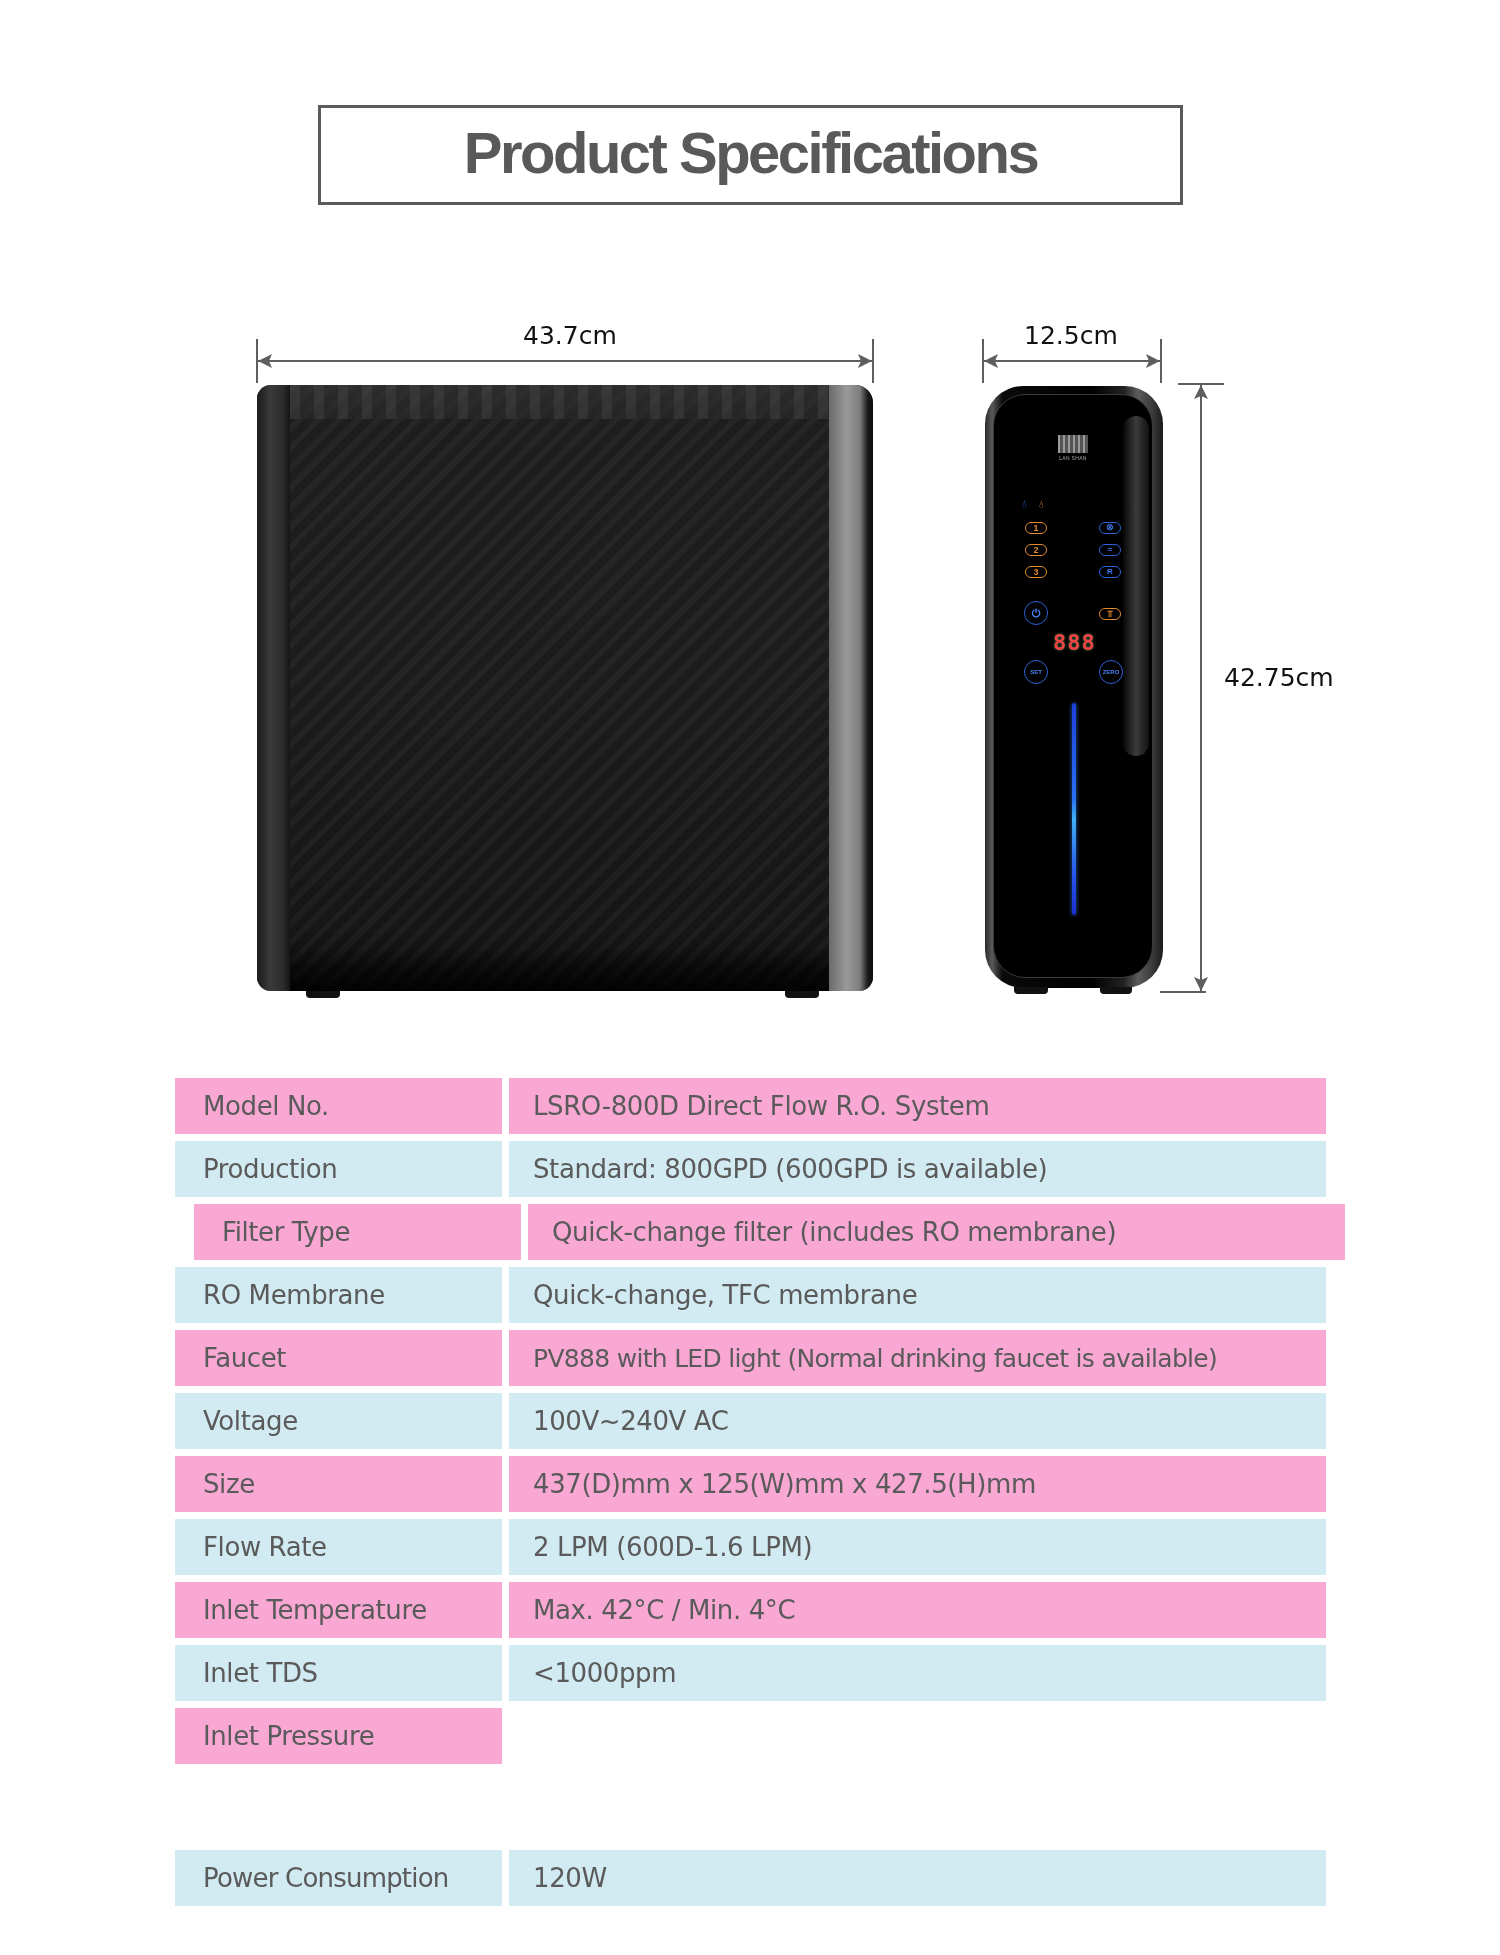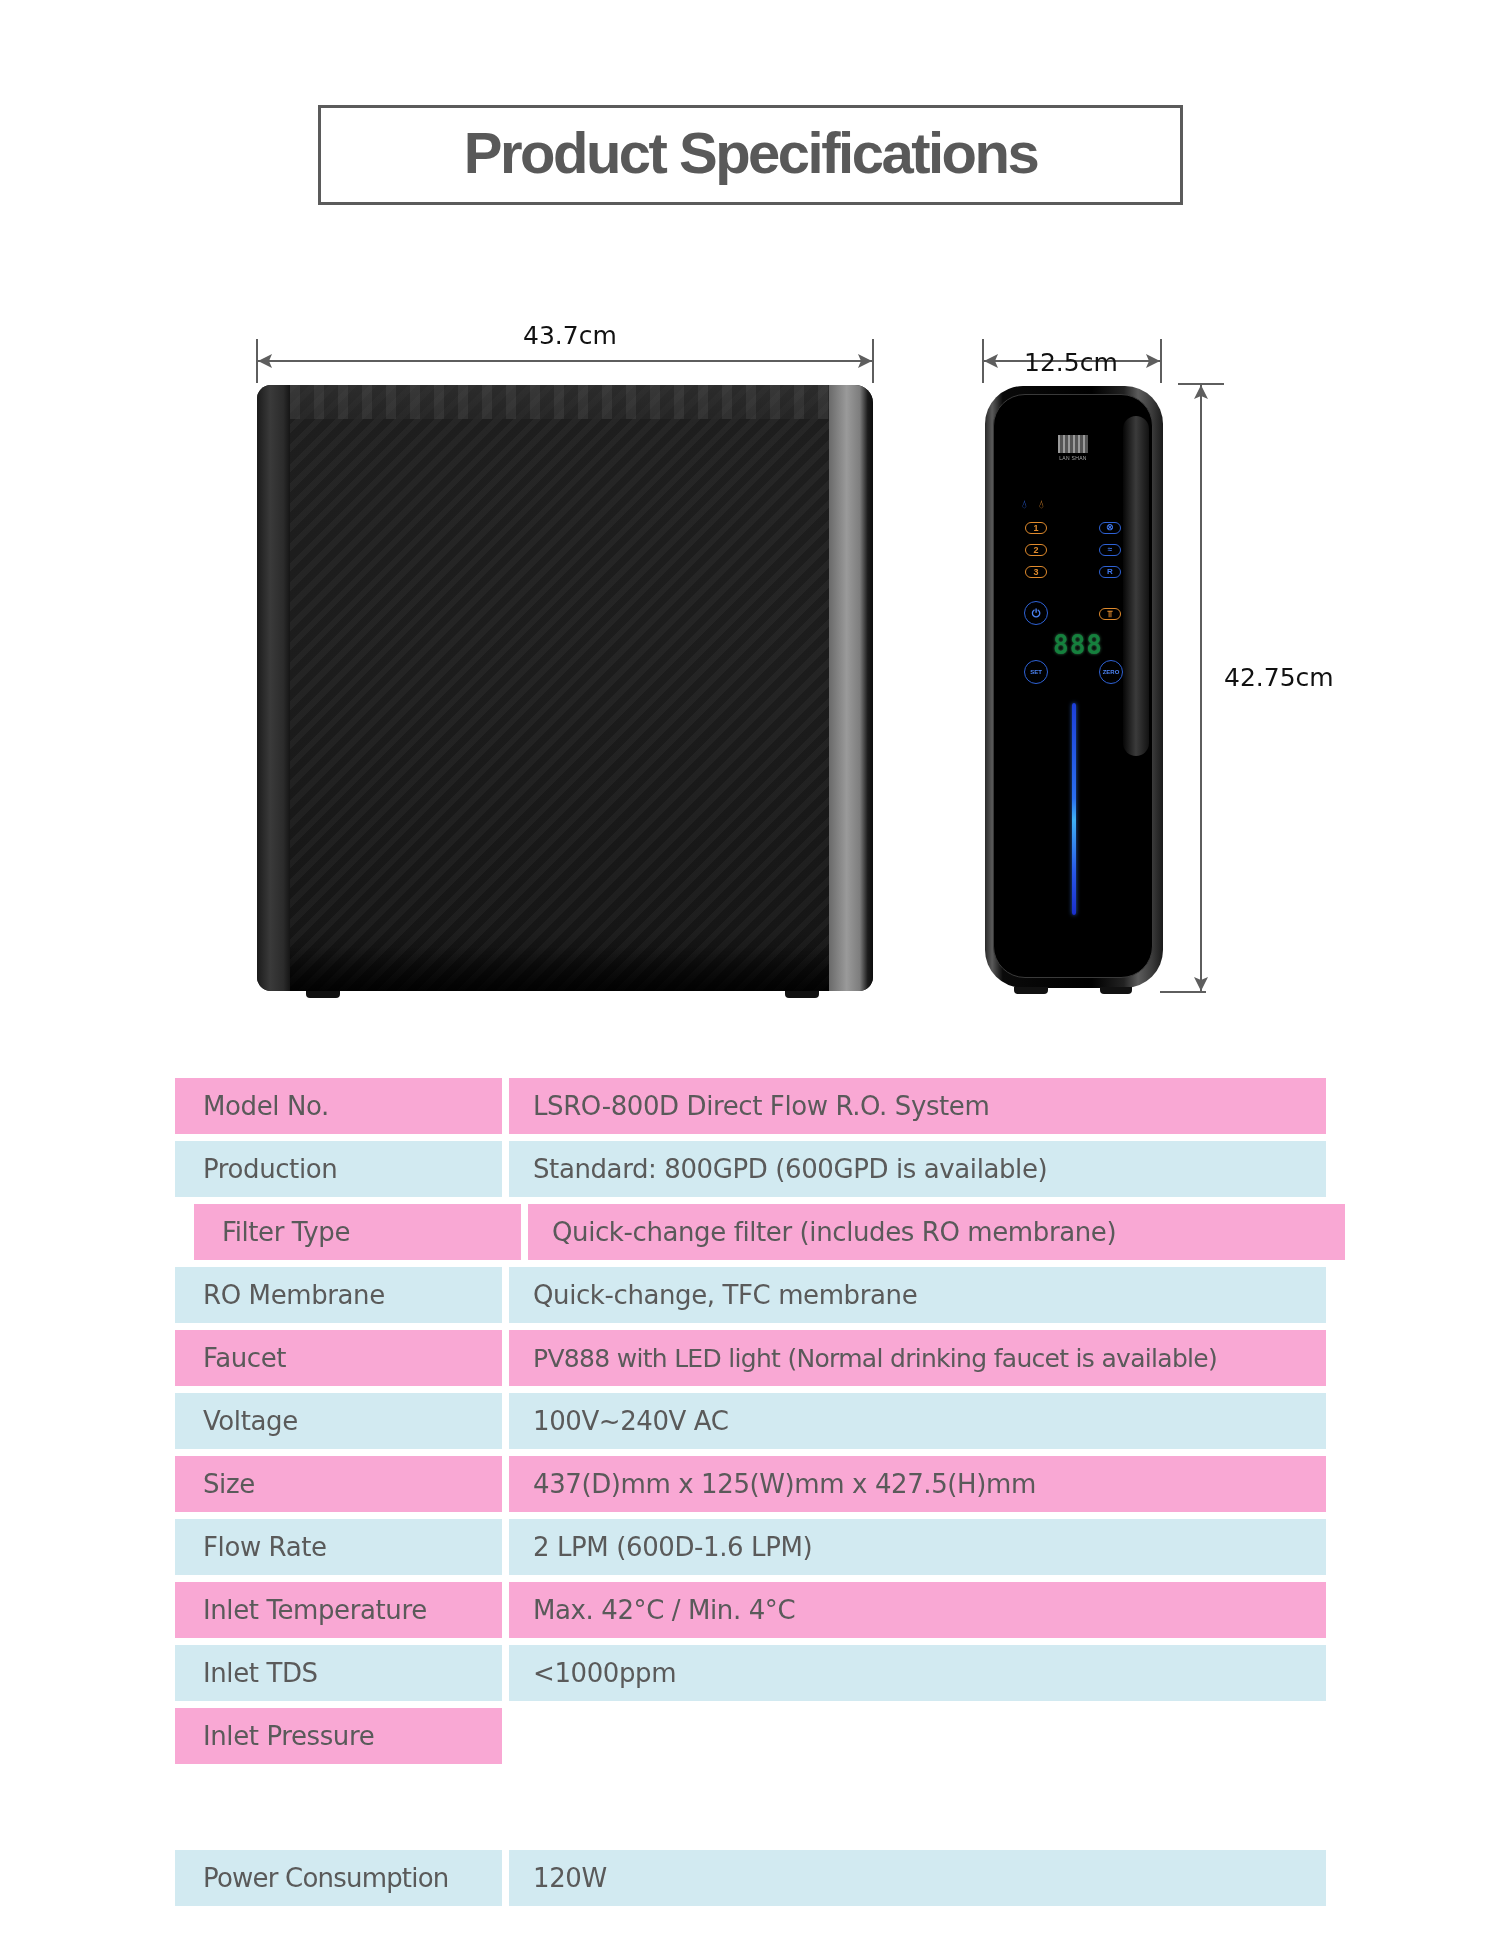--- a/index.html
+++ b/index.html
@@ -50,21 +50,21 @@
               background:repeating-linear-gradient(90deg,#9a9a9a 0 2px,#555 2px 5px); }
   .logo-text { left:1050px; top:455px; width:46px; font-size:5px; color:#aaa; text-align:center; letter-spacing:0.3px; }
 
   .drop { font-size:12px; line-height:1; }
   .pill { width:22px; height:12px; border-radius:7px; font-size:9px; font-weight:bold;
           display:flex; align-items:center; justify-content:center; line-height:1; box-sizing:border-box; }
   .pill.orange { border:1.5px solid #e08a2c; color:#e08a2c; }
   .pill.blue { border:1.5px solid #2e62d6; color:#3f78f0; font-size:8px; }
   .round-btn { width:24px; height:24px; border-radius:50%; border:1.5px solid #2e62d6; color:#4c84f5;
                font-size:6px; font-weight:bold; display:flex; align-items:center; justify-content:center; box-sizing:border-box; }
-  .seg-display { font-family:"DejaVu Sans Mono", monospace; font-size:26px; font-weight:bold; color:#15803d;
+  .seg-display { font-family:"DejaVu Sans Mono", monospace; font-size:22px; font-weight:bold; color:#ef4444;
                  letter-spacing:1px; line-height:1; text-shadow:0 0 3px rgba(95,224,143,0.5); }
   .led-bar { left:1072px; top:703px; width:4px; height:212px; border-radius:2px;
              background:linear-gradient(180deg,#1d3fd8 0%,#2a6ef0 45%,#3fb0f5 55%,#2856e8 80%,#1a2fcc 100%);
              box-shadow:0 0 4px rgba(60,130,255,0.7); }
 
   
   .spec-row { position:absolute; left:175px; height:56px; width:1151px; }
   .spec-cell { position:absolute; top:0; height:56px; display:flex; align-items:center;
                font-family:"DejaVu Sans", sans-serif; font-size:26px; color:#5a5a5a; white-space:nowrap;
                box-sizing:border-box; letter-spacing:-0.4px; }
@@ -102,21 +102,21 @@
 
 <div class="abs dim-line" style="left:982px;top:339px;width:2px;height:44px;"></div>
 <div class="abs dim-line" style="left:1160px;top:339px;width:2px;height:44px;"></div>
 <div class="abs dim-line" style="left:984px;top:360px;width:176px;height:2px;"></div>
 <svg class="abs" style="left:984px;top:353px;" width="14" height="16">
     <polygon points="0,8 14,1 11,8 14,15" fill="#5e5e5e"></polygon>
   </svg>
 <svg class="abs" style="left:1146px;top:353px;" width="14" height="16">
     <polygon points="14,8 0,1 3,8 0,15" fill="#5e5e5e"></polygon>
   </svg>
-<div class="abs dim-label" style="left:1024px;top:323px;margin-top:27px;">12.5cm</div>
+<div class="abs dim-label" style="left:1024px;top:323px;">12.5cm</div>
 
 <div class="abs dim-line" style="left:1178px;top:383px;width:46px;height:2px;"></div>
 <div class="abs dim-line" style="left:1160px;top:991px;width:46px;height:2px;"></div>
 <div class="abs dim-line" style="left:1200px;top:385px;width:2px;height:606px;"></div>
 <svg class="abs" style="left:1193px;top:385px;" width="16" height="14">
     <polygon points="8,0 15,14 8,11 1,14" fill="#5e5e5e"></polygon>
   </svg>
 <svg class="abs" style="left:1193px;top:977px;" width="16" height="14">
     <polygon points="8,14 15,0 8,3 1,0" fill="#5e5e5e"></polygon>
   </svg>

